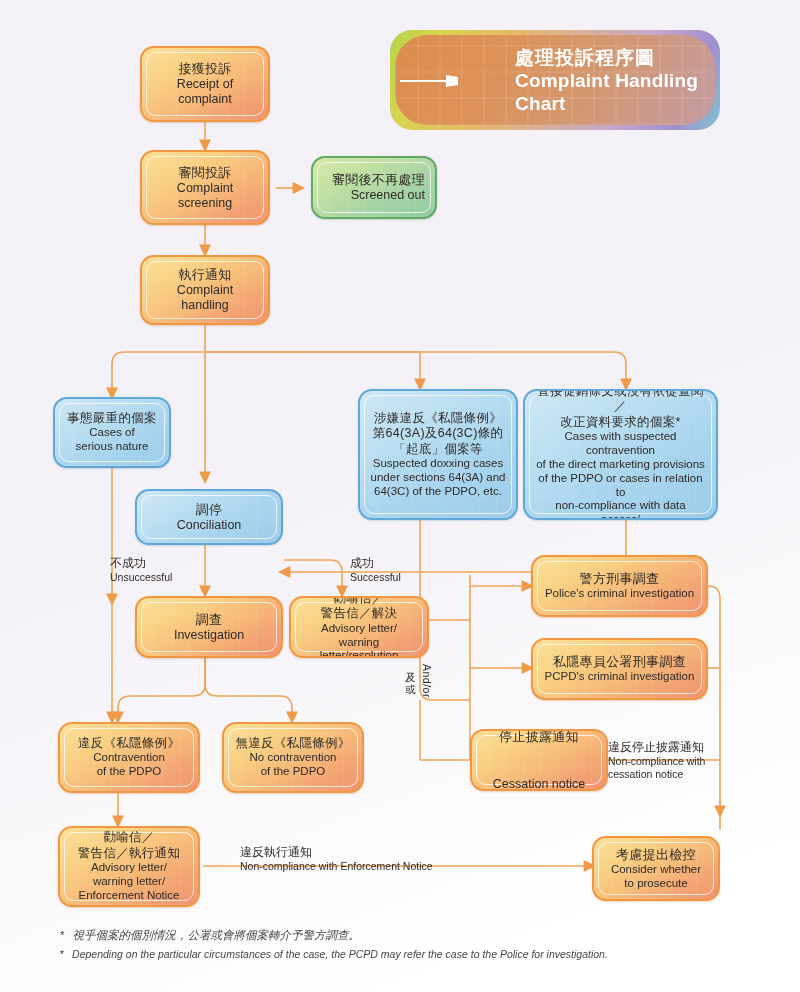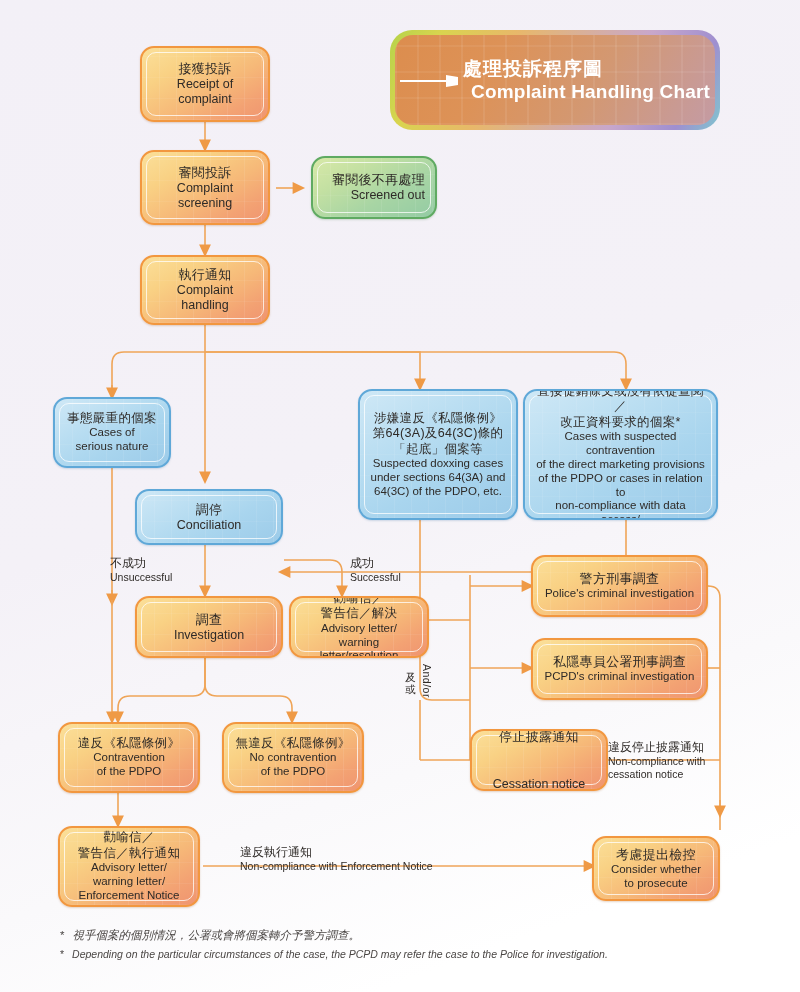--- a/index.html
+++ b/index.html
@@ -65,35 +65,35 @@
   }
 
   
   #title{
     position:absolute;left:390px;top:30px;width:330px;height:100px;
     border-radius:22px;
     background:linear-gradient(115deg,#b6d34a 0%,#d9d44f 14%,#e8b86a 34%,#c8a7cb 70%,#9f8fd0 88%,#7fc6cf 100%);
     padding:5px;box-sizing:border-box;
   }
   #title .face{
-    width:100%;height:100%;box-sizing:border-box;border-radius:18px;
+    width:100%;height:100%;box-sizing:border-box;border-radius:32px;
     background:linear-gradient(120deg,#dc8d4e 0%,#dd9257 30%,#d39872 62%,#c49ba4 100%);
     position:relative;overflow:hidden;
     display:flex;flex-direction:column;justify-content:center;
-    padding-left:68px;
+    padding-left:120px;
   }
   #title .face::before{
     content:"";position:absolute;inset:0;
     background:
       repeating-linear-gradient(90deg,rgba(255,255,255,.10) 0 2px,transparent 2px 22px),
       repeating-linear-gradient(0deg,rgba(255,255,255,.08) 0 2px,transparent 2px 26px);
     opacity:.8;
   }
   #title .zhT{position:relative;z-index:3;color:#fff;font-size:19px;font-weight:bold;letter-spacing:1px;line-height:23px;}
-  #title .enT{position:relative;z-index:3;color:#fff;font-size:19px;font-weight:bold;letter-spacing:.2px;line-height:23px;margin-left:8px;}
+  #title .enT{position:relative;z-index:3;color:#fff;font-size:19px;font-weight:bold;letter-spacing:.2px;line-height:23px;}
   #flagIcon{position:absolute;left:10px;top:44px;width:66px;height:14px;z-index:4;}
 
   
   .lbl{position:absolute;text-align:left;color:#2f2b28;z-index:5;}
   .lbl .l1{font-size:12px;line-height:15px;}
   .lbl .l2{font-size:10.5px;line-height:13px;}
   .vlbl{
     position:absolute;z-index:5;color:#2f2b28;
     writing-mode:vertical-rl;text-orientation:mixed;
     font-size:10.5px;line-height:13px;letter-spacing:.5px;

